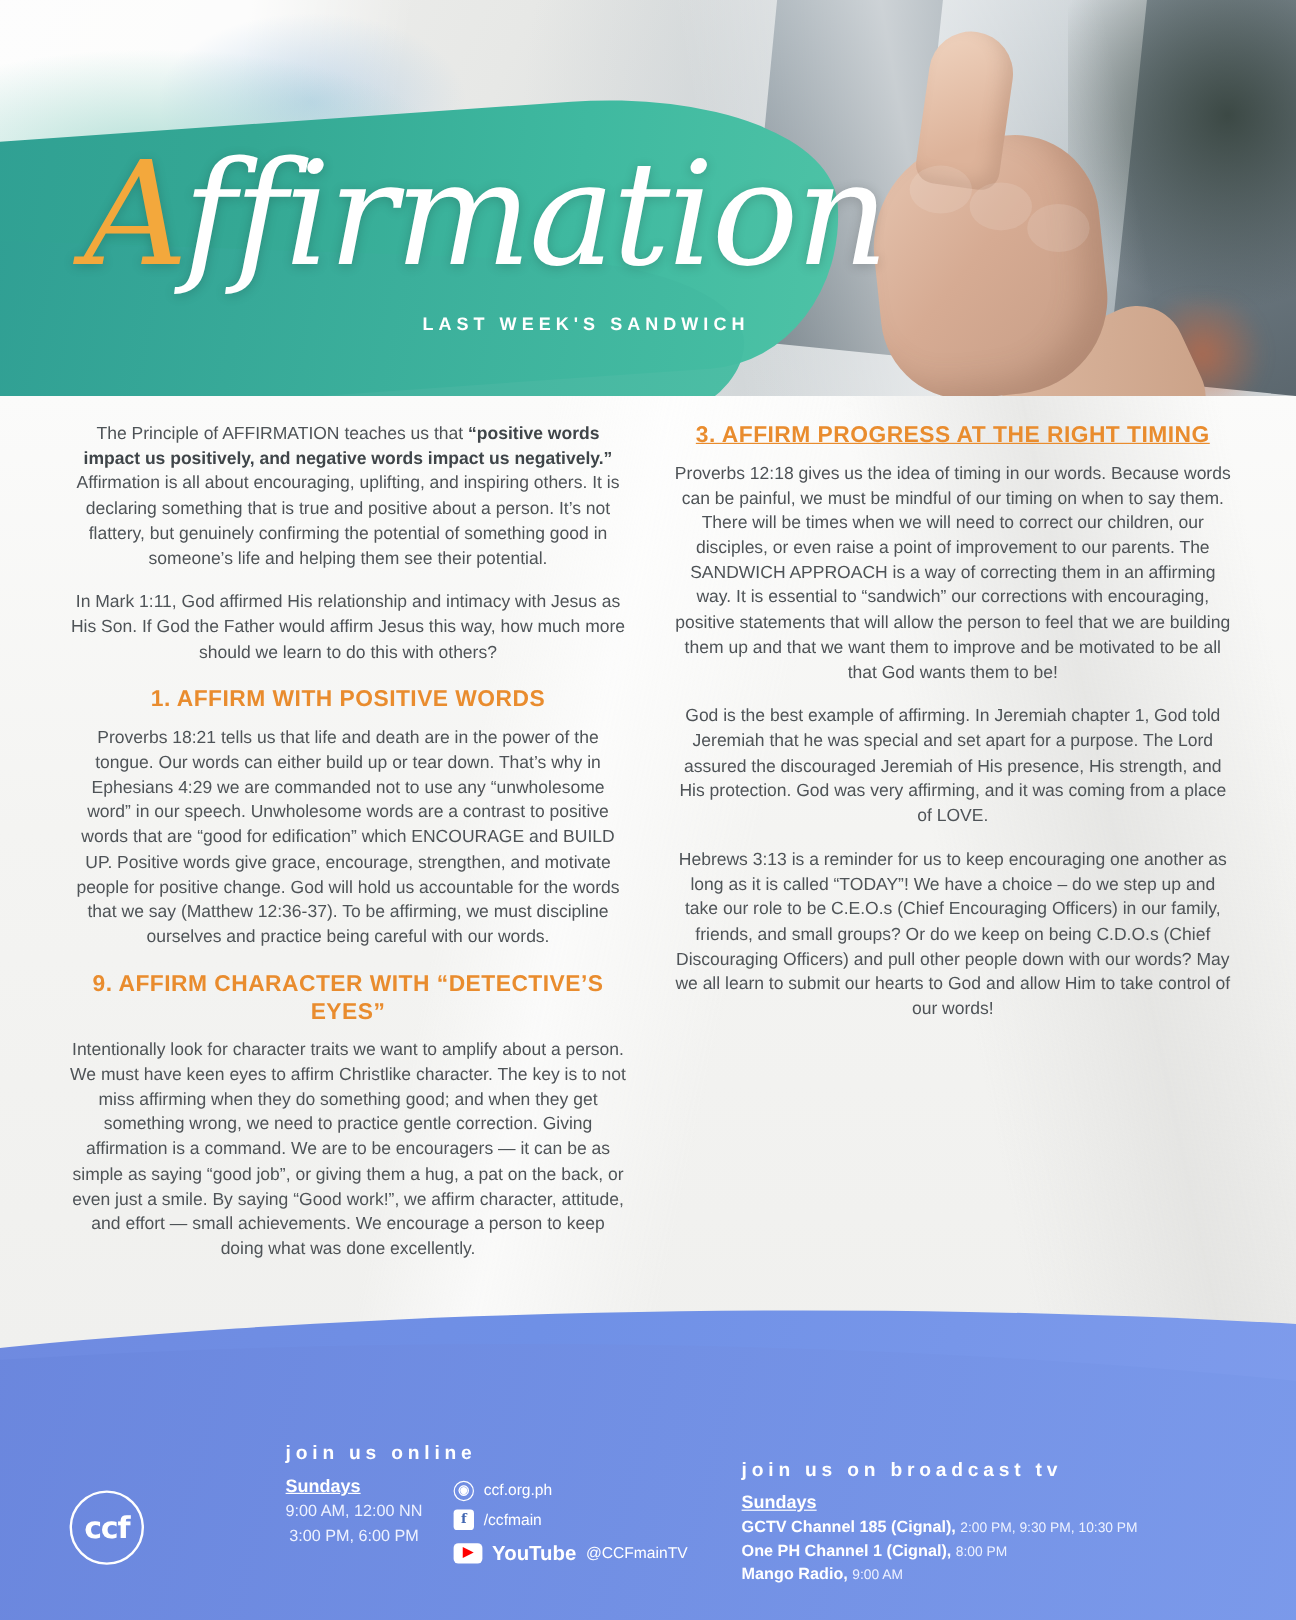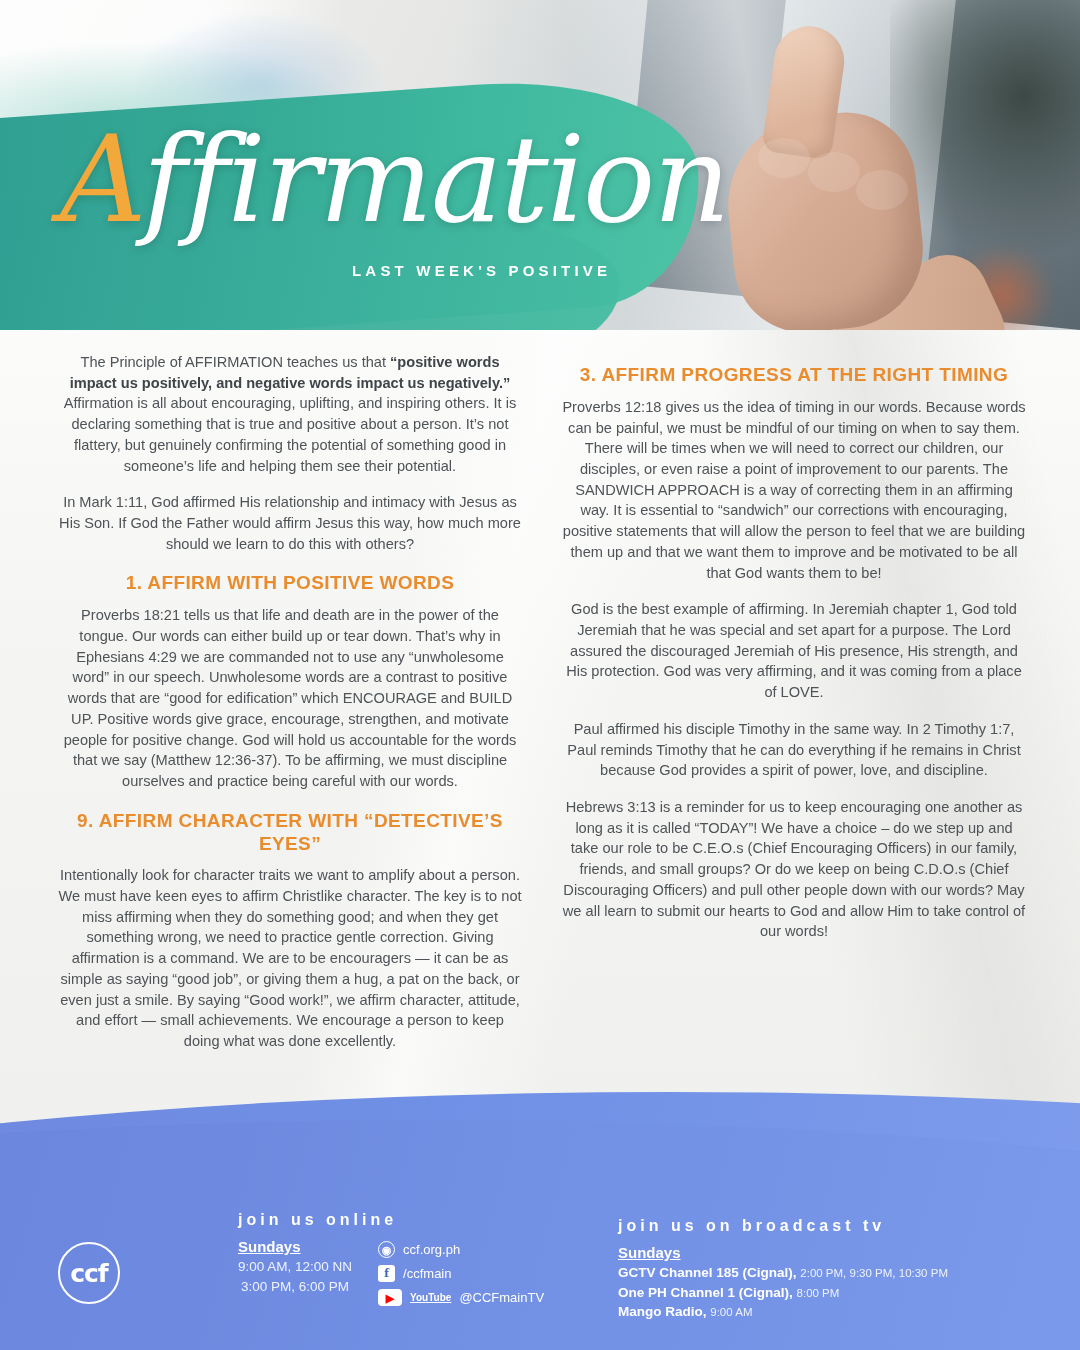--- a/index.html
+++ b/index.html
@@ -135,20 +135,21 @@
   
   .title-wrap { position: absolute; left: 60px; top: 120px; z-index: 7; }
   .title {
     font-family: "DejaVu Serif", serif;
     font-style: italic;
     font-size: 120px;
     line-height: 1;
     color: #ffffff;
     letter-spacing: -2px;
     text-shadow: 0 2px 10px rgba(0,0,0,.18);
+    margin-left: 10px;
   }
   .title .cap { color: #f3a83c; }
   .subtitle {
     position: absolute; left: 352px; top: 262px; z-index: 7;
     color: #ffffff;
     font-size: 15px; font-weight: 700; letter-spacing: 4.2px;
   }
 
   
   .cols {
@@ -157,21 +158,21 @@
   }
   .col { width: 464px; }
   p.para {
     font-size: 14.6px; line-height: 1.42; color: #4e5357; margin-bottom: 16px;
   }
   p.para b { font-weight: 700; color: #3f4549; }
   h2.head {
     font-size: 19px; font-weight: 700; color: #e98c2e; letter-spacing: .4px;
     line-height: 1.2; margin: 18px 0 10px;
   }
-  .col-right h2.head:first-child { margin-top: 12px; }
+  .col-right h2.head:first-child { margin-top: 0; text-decoration: underline; }
 
   
   .footer-wave {
     position: absolute; left: 0; bottom: 0; width: 1080px; height: 300px;
     background: linear-gradient(105deg, #6f8ae0 0%, #6f90e6 40%, #7f9cec 100%);
     clip-path: ellipse(130% 86% at 62% 100%);
   }
   .footer-wave2 {
     position: absolute; left: 0; bottom: 0; width: 1080px; height: 250px;
     background: linear-gradient(105deg, #6a86dd 0%, #7a99ea 100%);
@@ -203,21 +204,21 @@
   .socials { font-size: 13px; line-height: 1.85; }
   .socials .line { display:flex; align-items:center; gap: 8px; }
   .ic {
     width: 17px; height: 17px; border-radius: 3px; display:inline-flex;
     align-items:center; justify-content:center; font-size: 11px; font-weight:700;
     background:#fff; color:#6f8ae0; flex: 0 0 auto;
   }
   .ic.globe { background: transparent; border: 1.6px solid #fff; color:#fff; border-radius:50%; }
   .ic.fb { background:#fff; color:#4267B2; font-family:"DejaVu Serif",serif; }
   .ic.yt { background:#fff; color:#ff0000; width: 24px; border-radius: 4px; }
-  .yt-label { font-weight:700; font-size: 10px; text-decoration: underline; }
+  .yt-label { font-weight:700; font-size: 17px; }
 </style>
 </head>
 <body>
 
 <div class="page">
 
   <div class="hero">
     <div class="hero-window"></div>
     <div class="hero-window-frame"></div>
     <div class="hero-tree"></div>
@@ -240,21 +241,21 @@
 
   <div class="body-bg"></div>
   <div class="body-fold"></div>
 
 
   <div class="title-wrap">
     <div class="title">
       <span class="cap">A</span><span>ffirmation</span>
     </div>
   </div>
-  <div class="subtitle">LAST WEEK'S POSITIVE</div>
+  <div class="subtitle">LAST WEEK'S SANDWICH</div>
 
   <div class="cols">
 
     <div class="col col-left">
       <p class="para">
         <span>The Principle of AFFIRMATION teaches us that </span><b>“positive words impact us positively, and negative words impact us negatively.”</b><span> Affirmation is all about encouraging, uplifting, and inspiring others. It is declaring something that is true and positive about a person. It’s not flattery, but genuinely confirming the potential of something good in someone’s life and helping them see their potential.</span>
       </p>
       <p class="para">In Mark 1:11, God affirmed His relationship and intimacy with Jesus as His Son. If God the Father would affirm Jesus this way, how much more should we learn to do this with others?</p>
 
       <h2 class="head">1. AFFIRM WITH POSITIVE WORDS</h2>
@@ -262,21 +263,20 @@
 
       <h2 class="head">9. AFFIRM CHARACTER WITH “DETECTIVE’S EYES”</h2>
       <p class="para">Intentionally look for character traits we want to amplify about a person. We must have keen eyes to affirm Christlike character. The key is to not miss affirming when they do something good; and when they get something wrong, we need to practice gentle correction. Giving affirmation is a command. We are to be encouragers — it can be as simple as saying “good job”, or giving them a hug, a pat on the back, or even just a smile. By saying “Good work!”, we affirm character, attitude, and effort — small achievements. We encourage a person to keep doing what was done excellently.</p>
     </div>
 
     <div class="col col-right">
       <h2 class="head">3. AFFIRM PROGRESS AT THE RIGHT TIMING</h2>
       <p class="para">Proverbs 12:18 gives us the idea of timing in our words. Because words can be painful, we must be mindful of our timing on when to say them. There will be times when we will need to correct our children, our disciples, or even raise a point of improvement to our parents. The SANDWICH APPROACH is a way of correcting them in an affirming way. It is essential to “sandwich” our corrections with encouraging, positive statements that will allow the person to feel that we are building them up and that we want them to improve and be motivated to be all that God wants them to be!</p>
 
       <p class="para">God is the best example of affirming. In Jeremiah chapter 1, God told Jeremiah that he was special and set apart for a purpose. The Lord assured the discouraged Jeremiah of His presence, His strength, and His protection. God was very affirming, and it was coming from a place of LOVE.</p>
-      <p class="para">Paul affirmed his disciple Timothy in the same way. In 2 Timothy 1:7, Paul reminds Timothy that he can do everything if he remains in Christ because God provides a spirit of power, love, and discipline.</p>
       <p class="para">Hebrews 3:13 is a reminder for us to keep encouraging one another as long as it is called “TODAY”! We have a choice – do we step up and take our role to be C.E.O.s (Chief Encouraging Officers) in our family, friends, and small groups? Or do we keep on being C.D.O.s (Chief Discouraging Officers) and pull other people down with our words? May we all learn to submit our hearts to God and allow Him to take control of our words!</p>
     </div>
   </div>
 
   <div class="footer-wave"></div>
   <div class="footer-wave2"></div>
 
   <div class="footer">
     <div class="ccf-logo">ccf</div>
 

